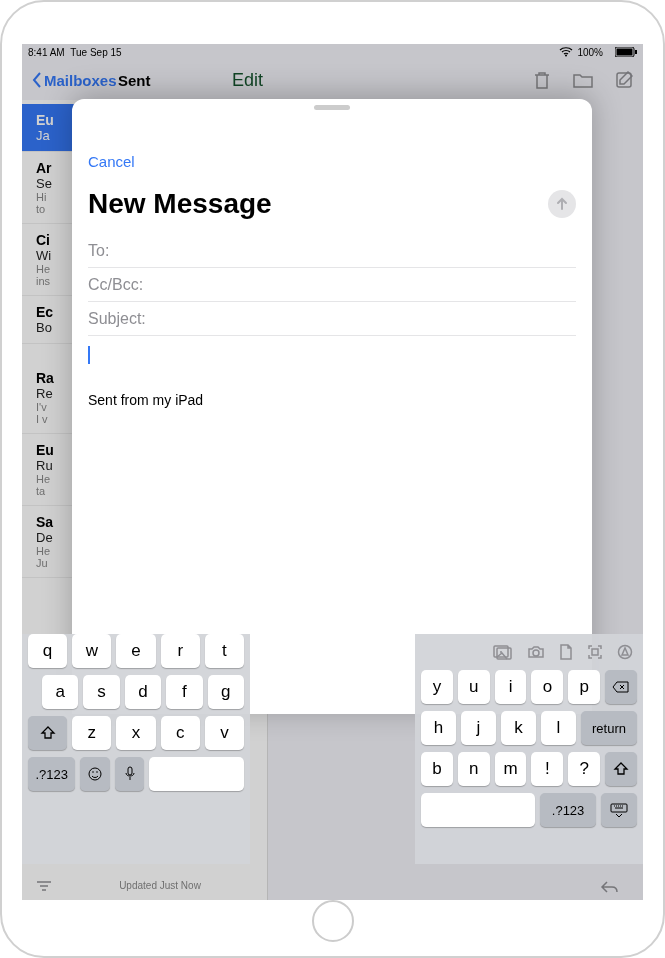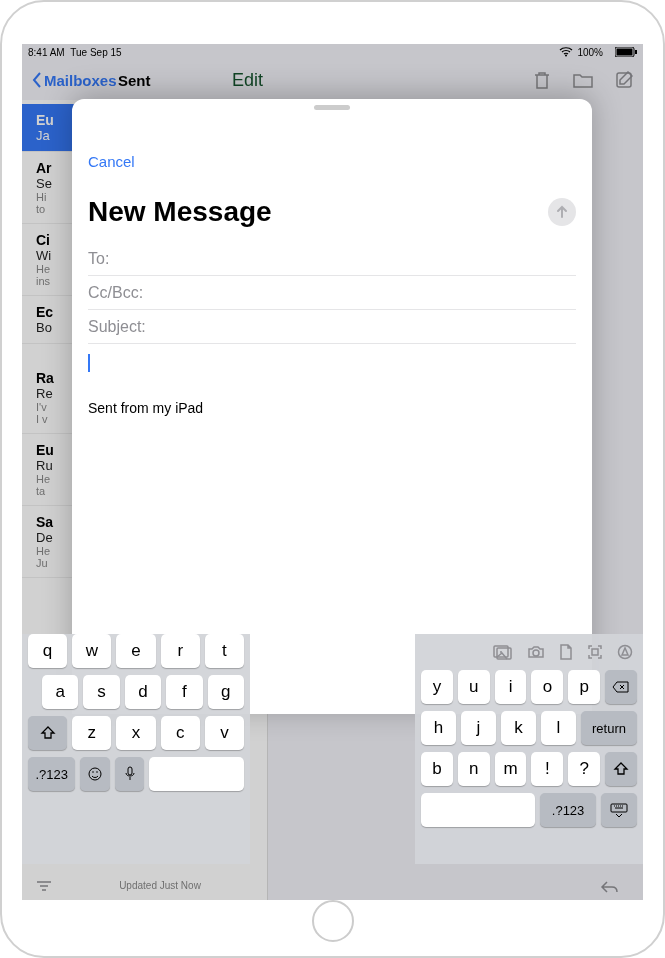--- a/index.html
+++ b/index.html
@@ -51,21 +51,21 @@
 
 
 .compose-sheet {
   position: absolute; left: 50px; top: 55px; width: 520px; height: 615px;
   background: #fff; border-radius: 12px 12px 0 0; box-shadow: 0 -4px 30px rgba(0,0,0,0.25);
   padding: 0 16px; z-index: 10;
 }
 .sheet-grabber { width: 36px; height: 5px; background: #ccc; border-radius: 3px; margin: 6px auto; }
 .compose-top { display: flex; align-items: center; height: 26px; margin-top: 38px; }
 .compose-cancel { color: #3478f6; font-size: 15px; }
-.compose-title { font-size: 28px; font-weight: 700; margin-top: 22px; margin-bottom: 14px; display: flex; justify-content: space-between; align-items: center; }
+.compose-title { font-size: 28px; font-weight: 700; margin-top: 14px; margin-bottom: 14px; display: flex; justify-content: space-between; align-items: center; }
 .send-btn { width: 28px; height: 28px; border-radius: 50%; background: #e5e5e7; display: flex; align-items: center; justify-content: center; }
 .compose-field { display: flex; align-items: center; height: 34px; border-bottom: 1px solid #e5e5e7; font-size: 16px; color: #8e8e93; }
 .compose-body { padding-top: 10px; font-size: 14px; color: #000; }
 .cursor { display: inline-block; width: 2px; height: 18px; background: #3478f6; vertical-align: middle; }
 
 
 .keyboard {
   position: absolute; bottom: 36px; height: 230px; width: 228px;
   background: rgba(210,212,216,0.95); z-index: 20;
   border-radius: 0;

